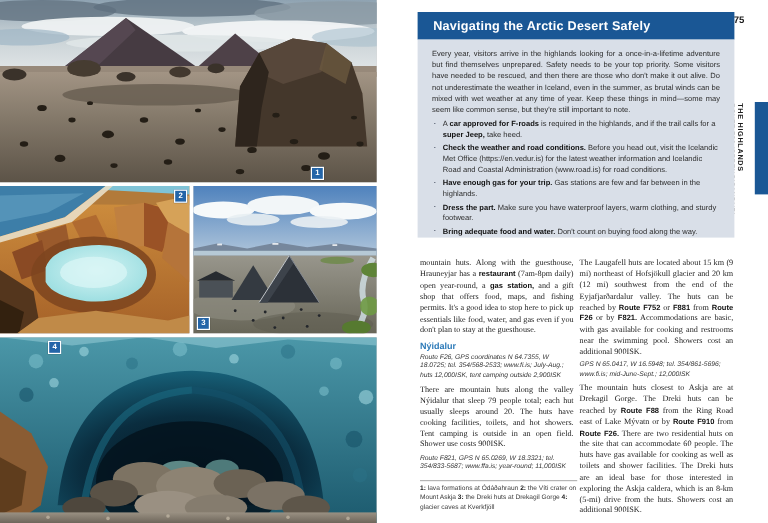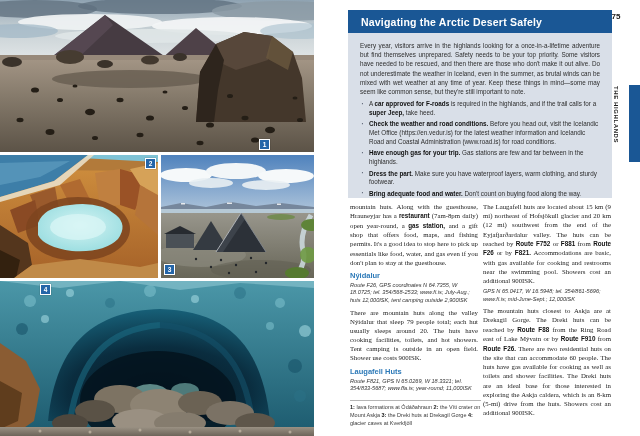--- a/index.html
+++ b/index.html
@@ -35,21 +35,21 @@
   .safety-head{background:#1a5795;height:23px;display:flex;align-items:center;padding-left:13px;}
   .safety-head h1{margin:0;color:#ffffff;font-size:10.5px;font-weight:bold;letter-spacing:.2px;}
   .safety-body{background:#d9dfe8;height:165px;padding:8px 12px;box-sizing:border-box;overflow:hidden;}
   .intro{margin:0;font-size:6.3px;line-height:1.46;color:#2d2d2d;text-align:justify;}
   .bullets{list-style:none;margin:4px 0 0;padding:0;}
   .bullets li{position:relative;padding-left:9px;font-size:6.3px;line-height:1.4;color:#2d2d2d;margin-bottom:2.6px;}
   .bullets li::before{content:"·";position:absolute;left:1.5px;top:-0.5px;color:#50586a;font-weight:bold;}
   .safety .b{font-weight:bold;color:#101010;}
 
   
-  .col{position:absolute;top:202px;width:128px;font-family:"Liberation Serif",serif;color:#1c1c1c;}
+  .col{position:absolute;top:215px;width:128px;font-family:"Liberation Serif",serif;color:#1c1c1c;}
   .colL{left:350px;}
   .colR{left:483px;}
   .col-p{font-size:6.8px;line-height:1.35;text-align:justify;margin:0 0 3px;}
   .col-p .b{font-family:"Liberation Sans",sans-serif;font-weight:bold;font-size:6.3px;color:#111;}
   .col-h{font-family:"Liberation Sans",sans-serif;font-weight:bold;color:#2d7ab8;font-size:7.5px;margin:4px 0 2px;}
   .col-i{font-family:"Liberation Sans",sans-serif;font-style:italic;font-size:5.6px;line-height:1.35;color:#333;margin:0 0 3px;}
 
   
   .caption-wrap{position:absolute;left:350px;top:400px;width:131px;}
   .cap-rule{border-top:1px solid #b5b5b5;margin-bottom:3px;}
@@ -301,21 +301,20 @@
           <li><span class="b">Bring adequate food and water.</span><span> Don't count on buying food along the way.</span></li>
         </ul>
     </div>
   </section>
 
   <div class="col colL">
       <div class="col-p"><span>mountain huts. Along with the guesthouse, Hrauneyjar has a </span><span class="b">restaurant</span><span> (7am-8pm daily) open year-round, a </span><span class="b">gas station,</span><span> and a gift shop that offers food, maps, and fishing permits. It's a good idea to stop here to pick up essentials like food, water, and gas even if you don't plan to stay at the guesthouse.</span></div>
       <div class="col-h">Nýidalur</div>
       <div class="col-i">Route F26, GPS coordinates N 64.7355, W 18.0725; tel. 354/568-2533; www.fi.is; July-Aug.; huts 12,000ISK, tent camping outside 2,900ISK</div>
       <div class="col-p"><span>There are mountain huts along the valley Nýidalur that sleep 79 people total; each hut usually sleeps around 20. The huts have cooking facilities, toilets, and hot showers. Tent camping is outside in an open field. Shower use costs 900ISK.</span></div>
-      <div class="col-h">Laugafell Huts</div>
       <div class="col-i">Route F821, GPS N 65.0269, W 18.3321; tel. 354/833-5687; www.ffa.is; year-round; 11,000ISK</div>
     </div>
   <div class="col colR">
       <div class="col-p"><span>The Laugafell huts are located about 15 km (9 mi) northeast of Hofsjökull glacier and 20 km (12 mi) southwest from the end of the Eyjafjarðardalur valley. The huts can be reached by </span><span class="b">Route F752</span><span> or </span><span class="b">F881</span><span> from </span><span class="b">Route F26</span><span> or by </span><span class="b">F821.</span><span> Accommodations are basic, with gas available for cooking and restrooms near the swimming pool. Showers cost an additional 900ISK.</span></div>
       <div class="col-i">GPS N 65.0417, W 16.5948; tel. 354/861-5696; www.fi.is; mid-June-Sept.; 12,000ISK</div>
       <div class="col-p"><span>The mountain huts closest to Askja are at Drekagil Gorge. The Dreki huts can be reached by </span><span class="b">Route F88</span><span> from the Ring Road east of Lake Mývatn or by </span><span class="b">Route F910</span><span> from </span><span class="b">Route F26.</span><span> There are two residential huts on the site that can accommodate 60 people. The huts have gas available for cooking as well as toilets and shower facilities. The Dreki huts are an ideal base for those interested in exploring the Askja caldera, which is an 8-km (5-mi) drive from the huts. Showers cost an additional 900ISK.</span></div>
     </div>
 
   <div class="caption-wrap">
     <div class="cap-rule"></div>

